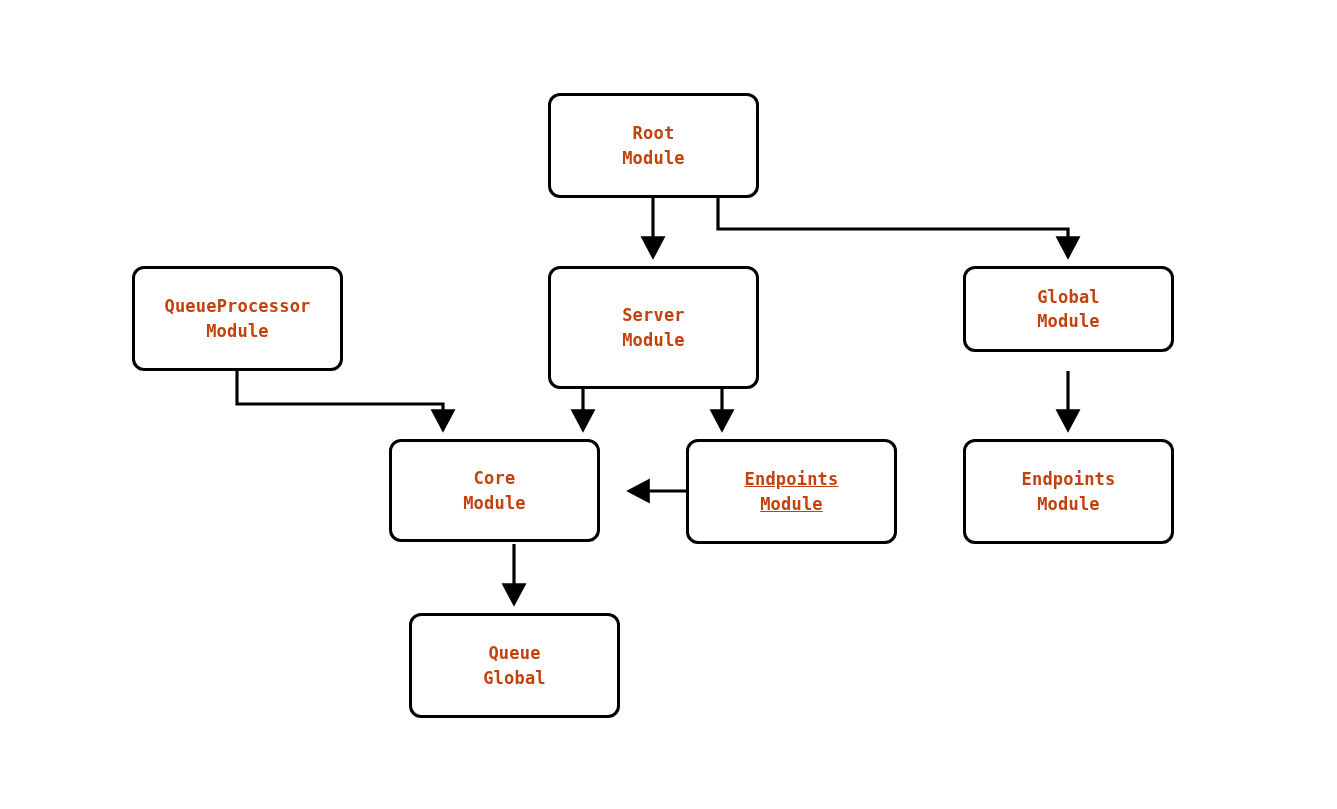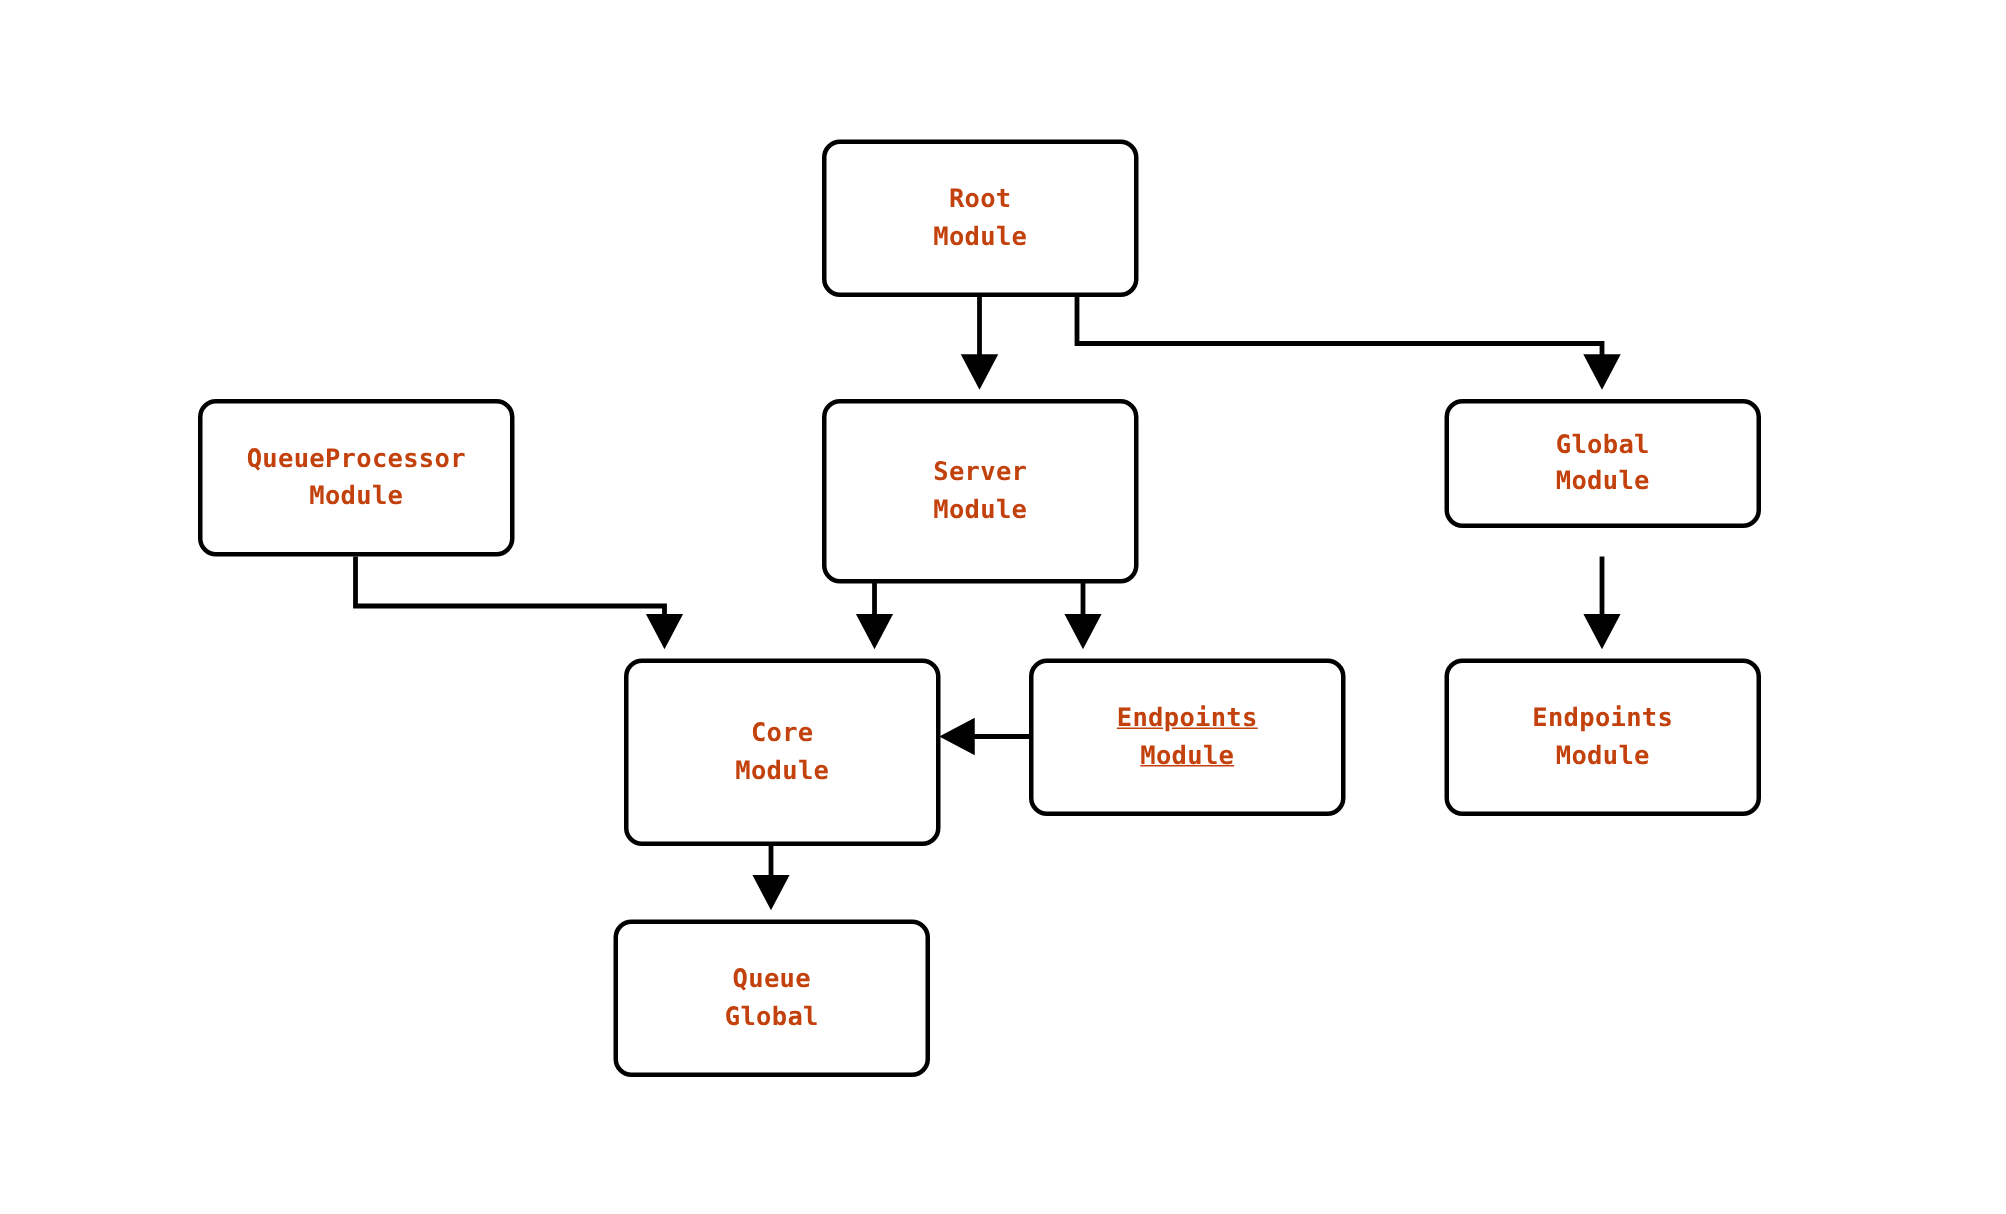--- a/index.html
+++ b/index.html
@@ -67,21 +67,21 @@
   </svg>
   <div id="nodes">
       <div class="node" style="left: 548px; top: 93px; width: 211px; height: 105px;">Root
 Module</div>
       <div class="node" style="left: 132px; top: 266px; width: 211px; height: 105px;">QueueProcessor
 Module</div>
       <div class="node" style="left: 548px; top: 266px; width: 211px; height: 123px;">Server
 Module</div>
       <div class="node" style="left: 963px; top: 266px; width: 211px; height: 86px;">Global
 Module</div>
-      <div class="node" style="left: 416px; top: 439px; width: 211px; height: 125px;">Core
+      <div class="node" style="left: 389px; top: 439px; width: 211px; height: 103px;">Core
 Module</div>
       <div class="node" style="left: 686px; top: 439px; width: 211px; height: 105px; text-decoration: underline;">Endpoints
 Module</div>
       <div class="node" style="left: 963px; top: 439px; width: 211px; height: 105px;">Endpoints
 Module</div>
       <div class="node" style="left: 409px; top: 613px; width: 211px; height: 105px;">Queue
 Global</div>
     </div>
 </div>
 

